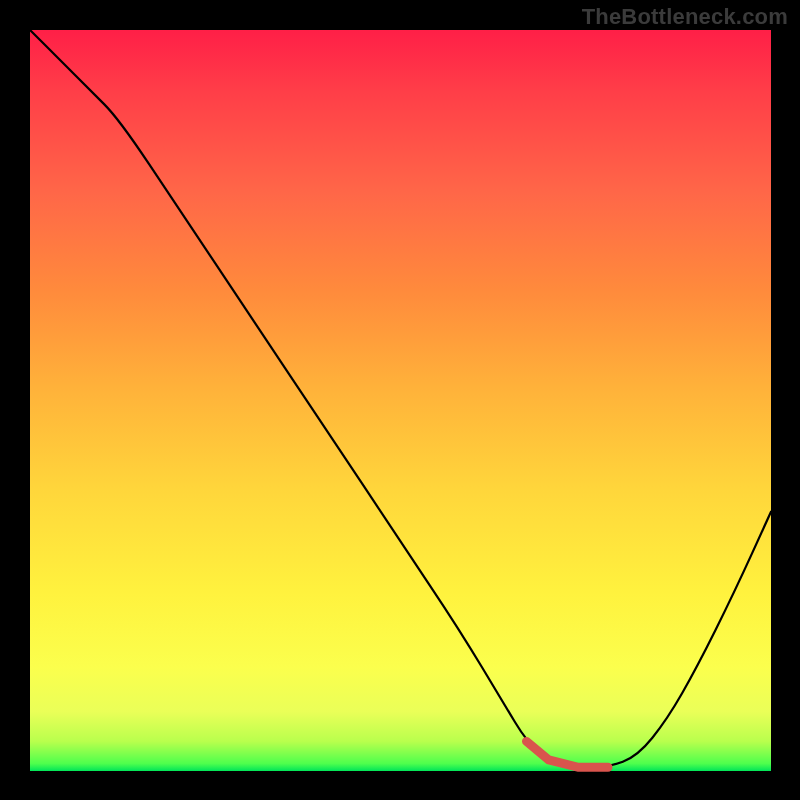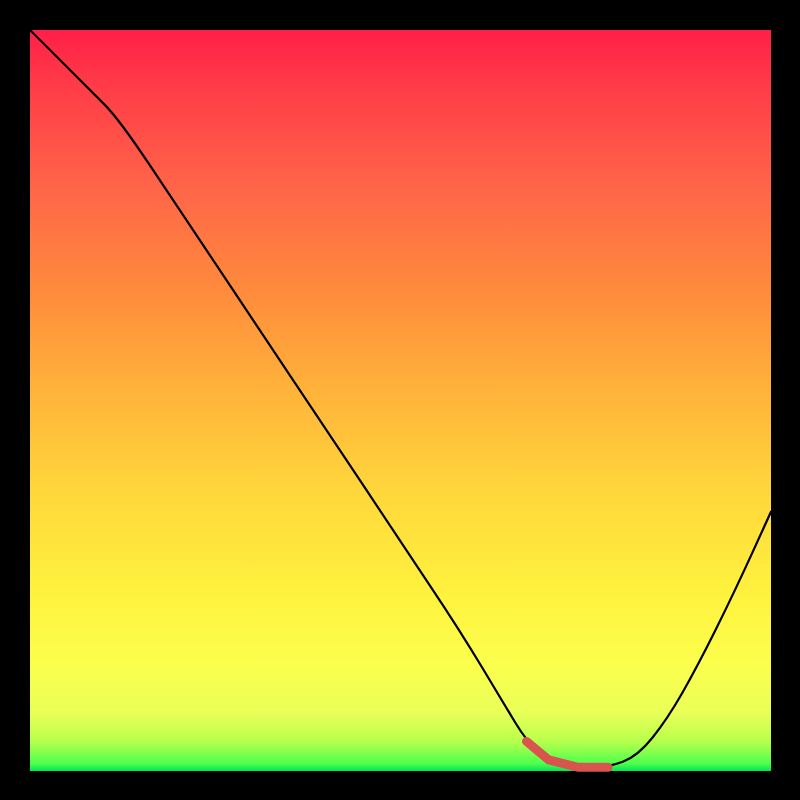--- a/index.html
+++ b/index.html
@@ -69,20 +69,21 @@
     fill: none;
     stroke: #d9544d;
     stroke-width: 9;
     stroke-linecap: round;
   }
 </style>
 </head>
 <body>
 
 <div class="frame">
+  <div class="watermark">TheBottleneck.com</div>
 
   <div class="plot">
     <svg viewBox="0 0 741 741">
       <path id="curve-path" class="curve-main" d="M 0.0 0.0 Q 0.0 0.0 14.8 14.8 Q 29.6 29.6 44.5 44.5 Q 59.3 59.3 74.1 74.1 Q 88.9 88.9 118.6 133.4 Q 148.2 177.8 185.3 233.4 Q 222.3 289.0 259.4 344.6 Q 296.4 400.1 333.5 455.7 Q 370.5 511.3 400.1 555.8 Q 429.8 600.2 452.0 637.3 Q 474.2 674.3 485.4 692.8 Q 496.5 711.4 507.6 720.6 Q 518.7 729.9 533.5 733.6 Q 548.3 737.3 563.2 737.3 Q 578.0 737.3 592.8 731.7 Q 607.6 726.2 622.4 707.7 Q 637.3 689.1 652.1 663.2 Q 666.9 637.3 685.4 600.2 Q 703.9 563.2 722.5 522.4 T 741.0 481.7 "></path>
       <path id="bottom-path" class="curve-bottom" d="M 496.5 711.4 L 518.7 729.9 L 548.3 737.3 L 578.0 737.3 "></path>
     </svg>
   </div>
 </div>
 
 </body></html>

